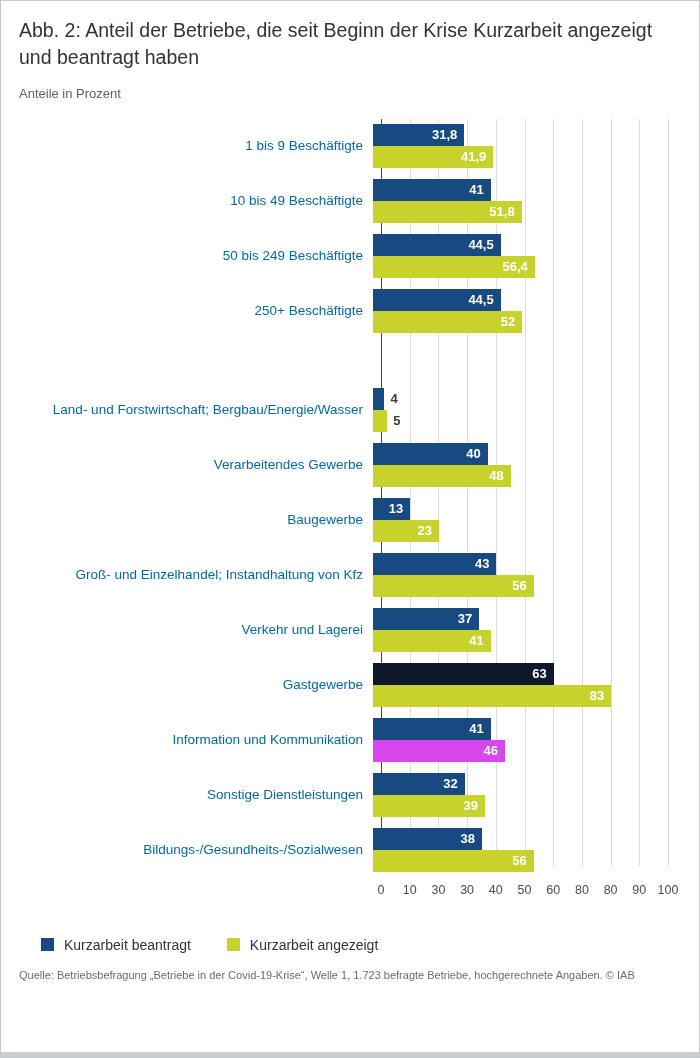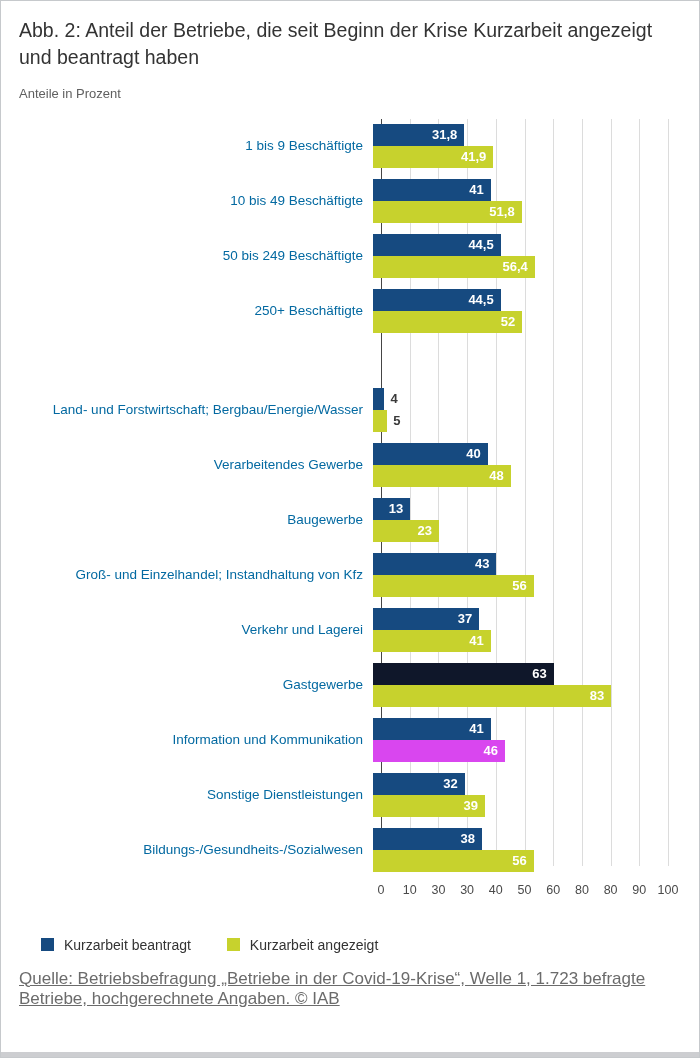--- a/index.html
+++ b/index.html
@@ -40,21 +40,21 @@
   .ticks{position:relative;margin-left:362px;width:287px;height:16px;margin-top:10px;}
   .tick{
     position:absolute;transform:translateX(-50%);top:0;
     font-size:12.5px;color:#4a4a4a;
   }
   
   .legend{display:flex;gap:36px;margin:38px 0 0 22px;align-items:center;}
   .legend-item{display:flex;align-items:center;gap:10px;}
   .swatch{width:13px;height:13px;flex:none;}
   .legend-label{font-size:14px;color:#333333;}
-  .source{margin:16px 0 0 0;font-size:17px;color:#6b6b6b;text-decoration:underline;}
+  .source{margin:16px 0 0 0;font-size:11px;color:#6b6b6b;}
   .bottom-strip{position:absolute;left:0;right:0;bottom:0;height:5px;background:#cdced1;}
 </style>
 </head>
 <body>
 
 <div class="card">
   <div class="content">
     <h1 class="title">Abb. 2: Anteil der Betriebe, die seit Beginn der Krise Kurzarbeit angezeigt und beantragt haben</h1>
     <div class="subtitle">Anteile in Prozent</div>
 

